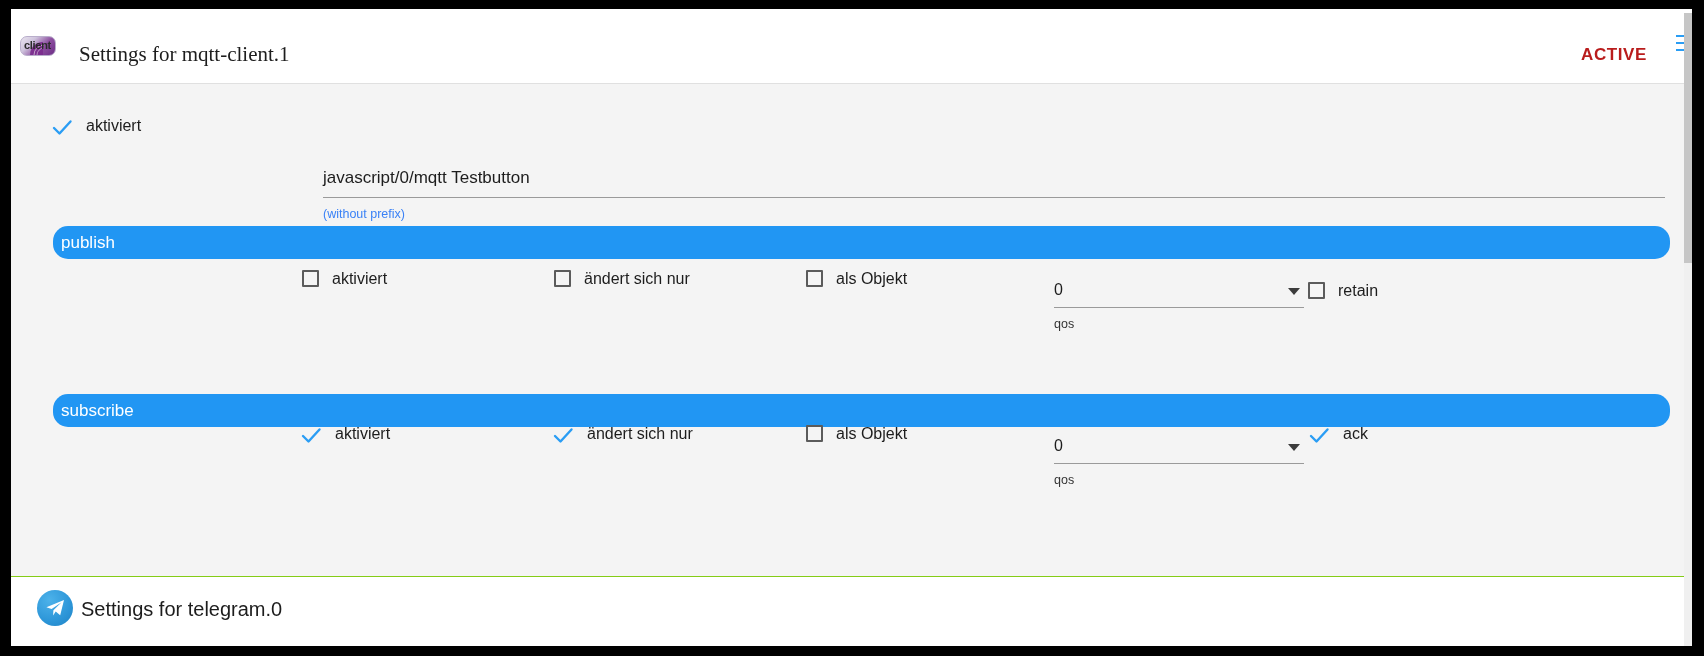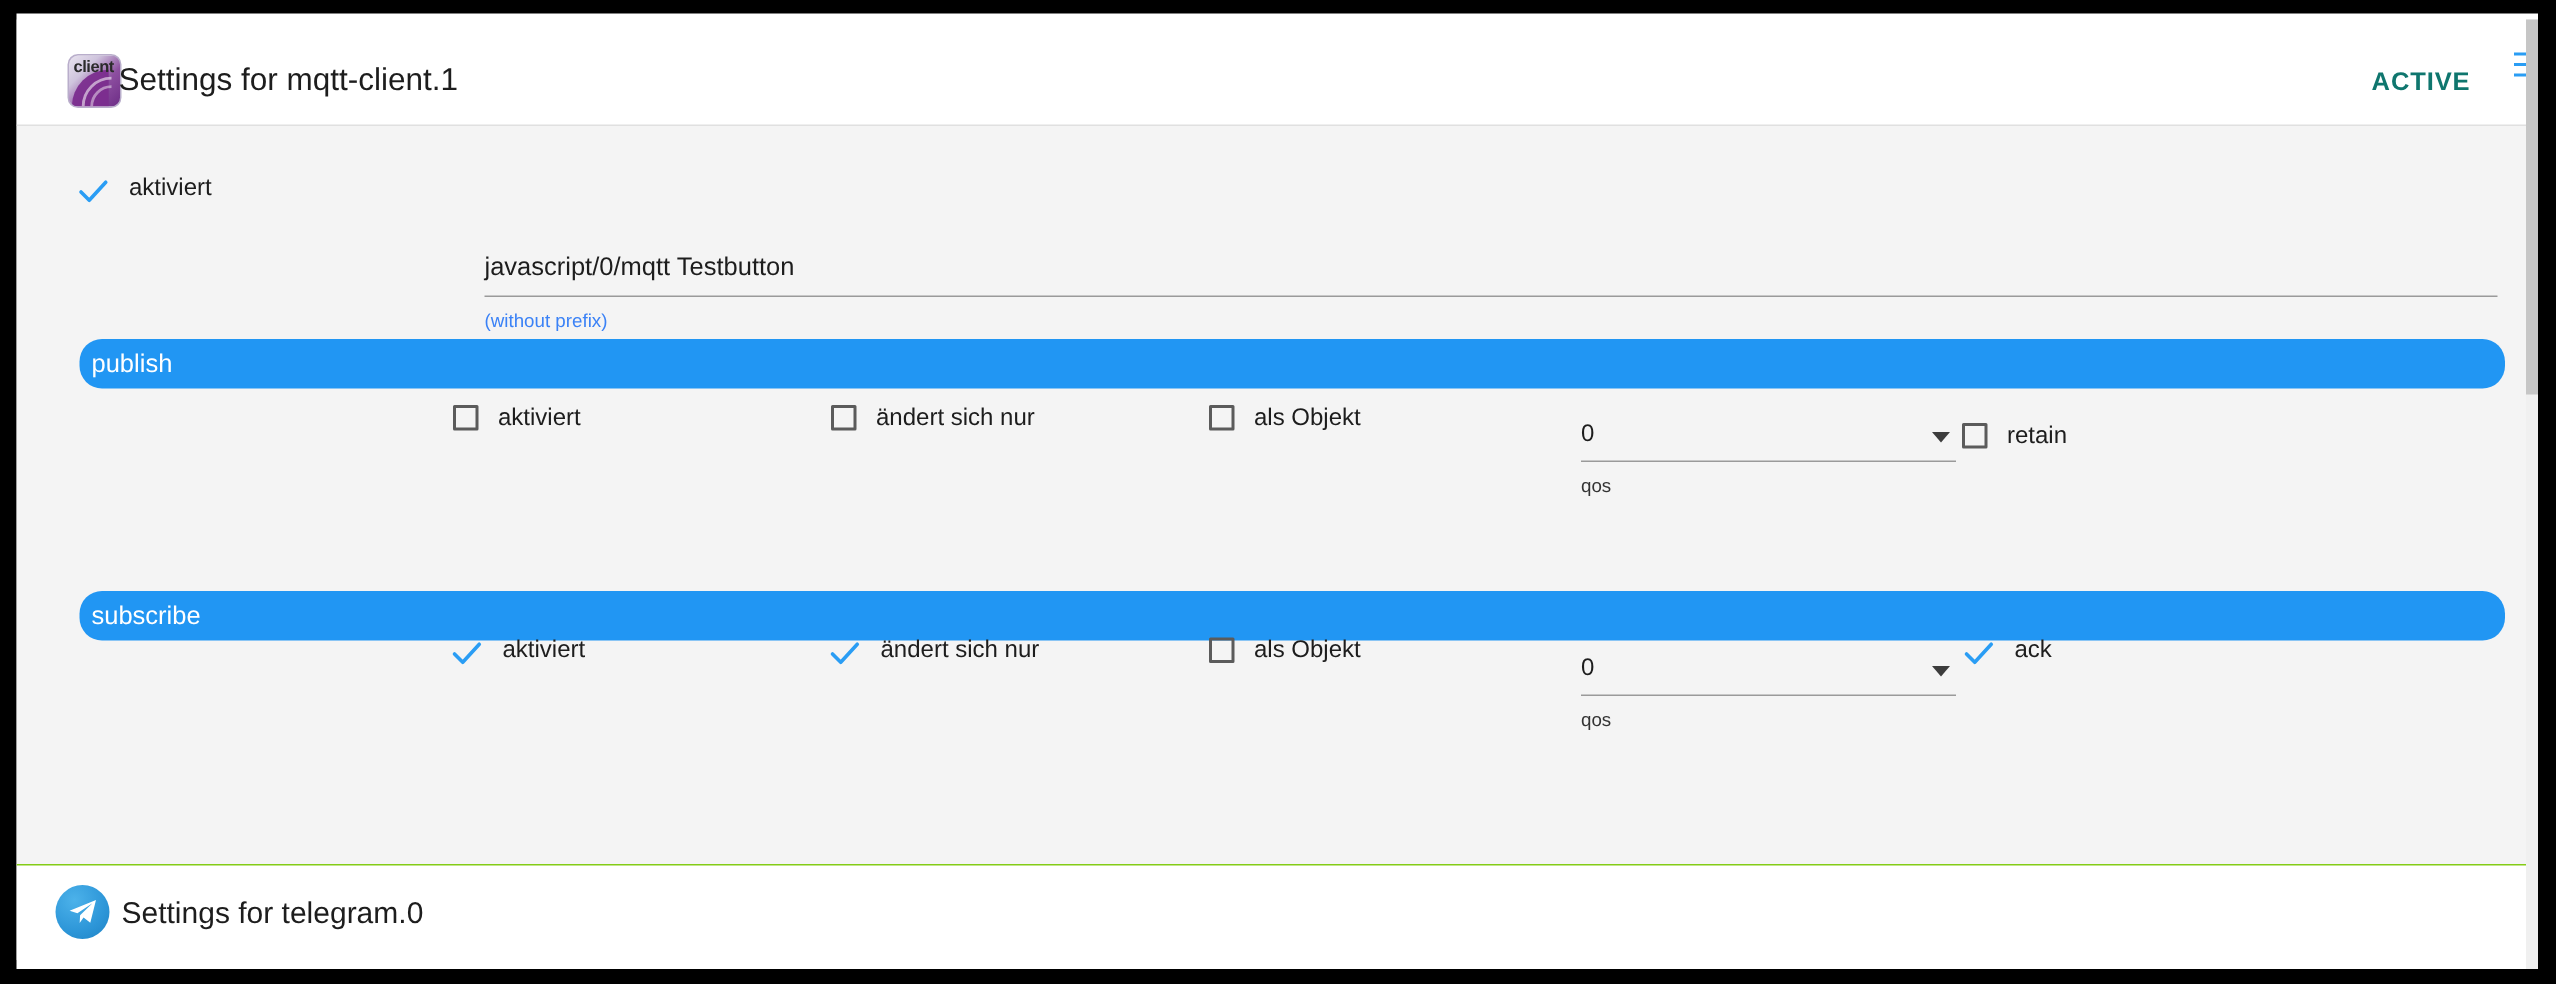--- a/index.html
+++ b/index.html
@@ -37,24 +37,24 @@
     left: 0;
     top: 4px;
     width: 1681px;
     height: 71px;
     background: #ffffff;
     border-bottom: 1px solid #e0e0e0;
   }
 
   #app-icon {
     position: absolute;
-    left: 34px;
+    left: 9px;
     top: 23px;
     width: 36px;
-    height: 36px;
+    height: 20px;
     border-radius: 7px;
     background: linear-gradient(135deg,#e9e4ef 0%, #cfc4dd 30%, #8d4fa0 62%, #6d2d86 100%);
     border: 1px solid #b9aecb;
     overflow: hidden;
   }
   #app-icon .arcs {
     position: absolute;
     left: 0; top: 0; width: 100%; height: 100%;
   }
   #app-icon .lbl {
@@ -70,29 +70,30 @@
   }
 
   #header-title {
     position: absolute;
     left: 68px;
     top: 29px;
     font-size: 21px;
     color: #1d1d1d;
     font-weight: 400;
     white-space: nowrap;
+    font-family: Liberation Serif, serif;
   }
 
   #active-badge {
     position: absolute;
     right: 45px;
     top: 32px;
     font-size: 17px;
     font-weight: 600;
-    color: #0f766e;
+    color: #b91c1c;
     letter-spacing: 0.6px;
     cursor: pointer;
   }
 
   
   #body-area {
     position: absolute;
     left: 0;
     top: 75px;
     width: 1681px;

